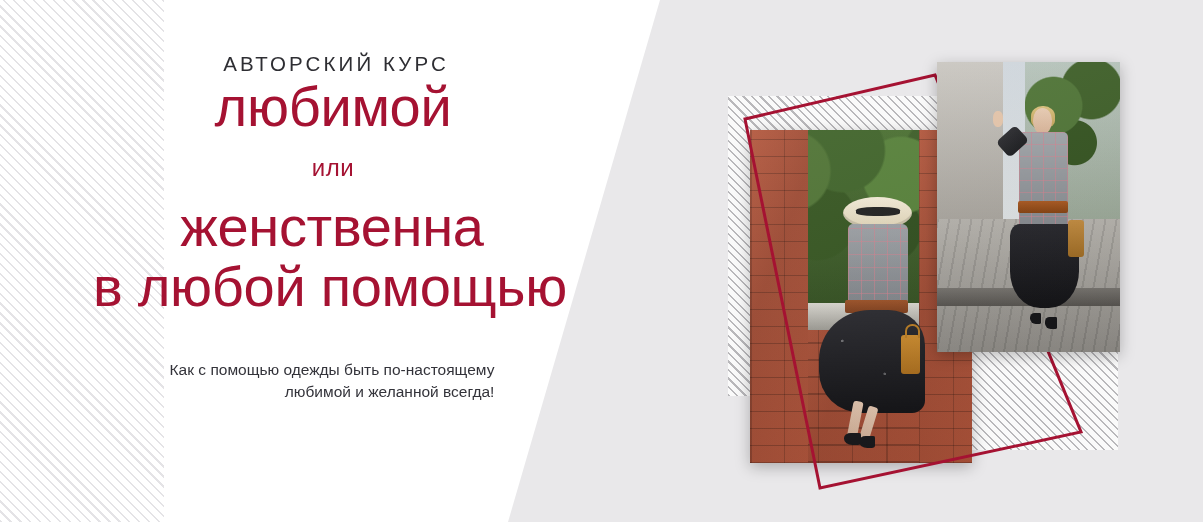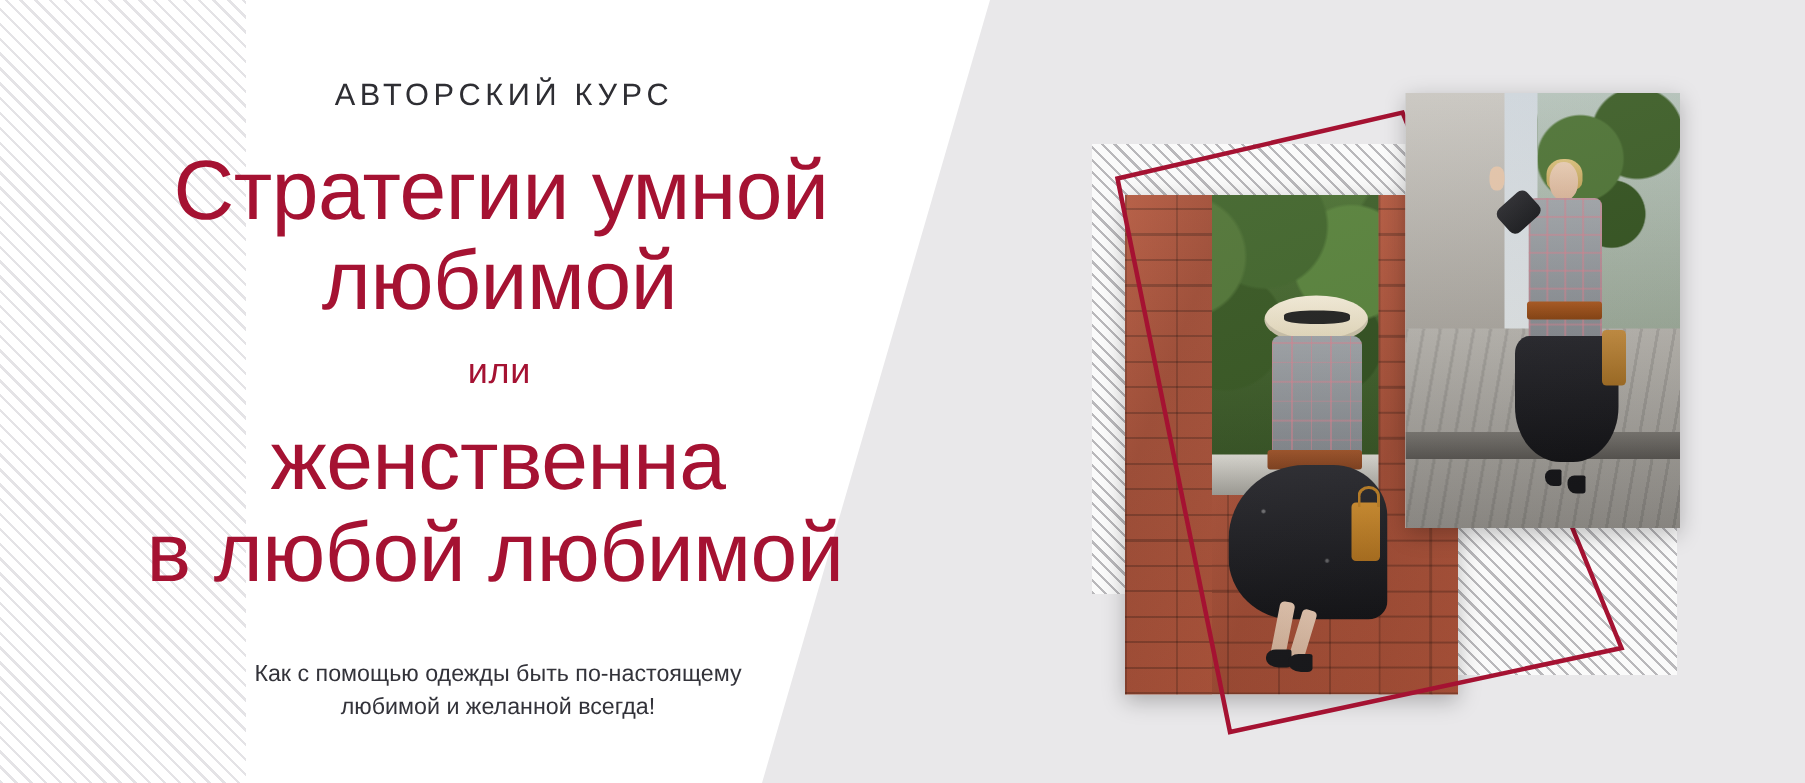--- a/index.html
+++ b/index.html
@@ -49,21 +49,21 @@
   .h-line2{ margin-top:2px; margin-left:6px; }
   .ili{
     color:#A51232; font-size:24px; font-weight:400;
     margin-top:18px; margin-left:6px; letter-spacing:0.5px;
   }
   .h-line3{ margin-top:16px; margin-left:4px; }
   .h-line4{ margin-top:2px; margin-left:0px; }
   .subtitle{
     margin-top:42px; margin-left:4px;
     font-size:15.5px; line-height:1.42; color:#33333a;
-    text-align:center; white-space:pre-line; font-weight:400;
+    text-align:right; white-space:pre-line; font-weight:400;
   }
 
   
   .collage{ position:absolute; left:0; top:0; width:1203px; height:522px; z-index:4; }
 
   .hatch-block{
     position:absolute;
     background-image:repeating-linear-gradient(45deg,
        #b9b8bb 0px, #b9b8bb 1.5px, rgba(255,255,255,0) 1.5px, rgba(255,255,255,0) 6px);
     background-color:#fafafa;
@@ -298,22 +298,21 @@
       </div>
     </div>
 
     <svg class="red-frame" viewBox="0 0 460 480">
       <polygon points="45,79 235,35 381,392 120,448" fill="none" stroke="#A51232" stroke-width="3"></polygon>
     </svg>
   </div>
 
   <div class="text-col">
     <div class="eyebrow">АВТОРСКИЙ КУРС</div>
-    <div class="headline h-line1">Стратегии умной</div>
     <div class="headline h-line2">любимой</div>
     <div class="ili">или</div>
     <div class="headline h-line3">женственна</div>
-    <div class="headline h-line4">в любой любимой</div>
+    <div class="headline h-line4">в любой помощью</div>
     <div class="subtitle">Как с помощью одежды быть по-настоящему
 любимой и желанной всегда!</div>
   </div>
 
 </div>
 
 </body></html>

